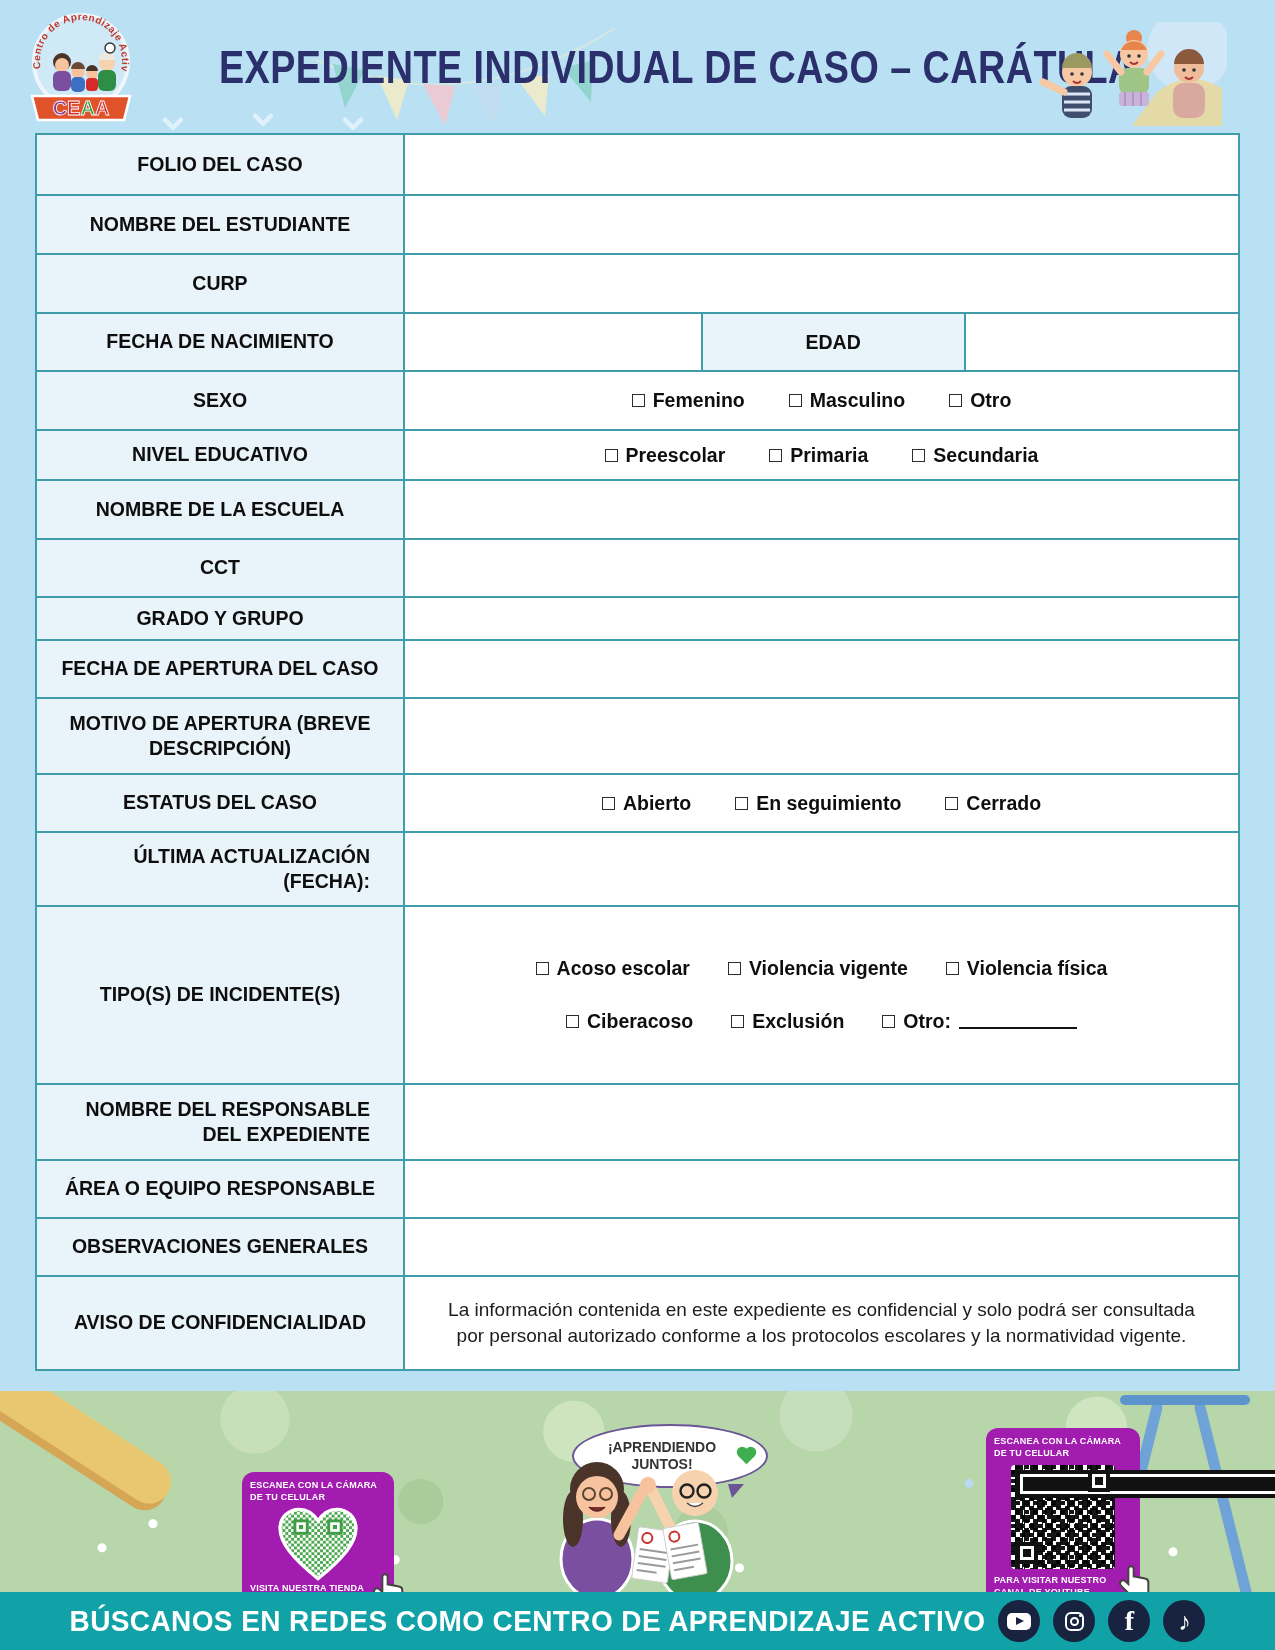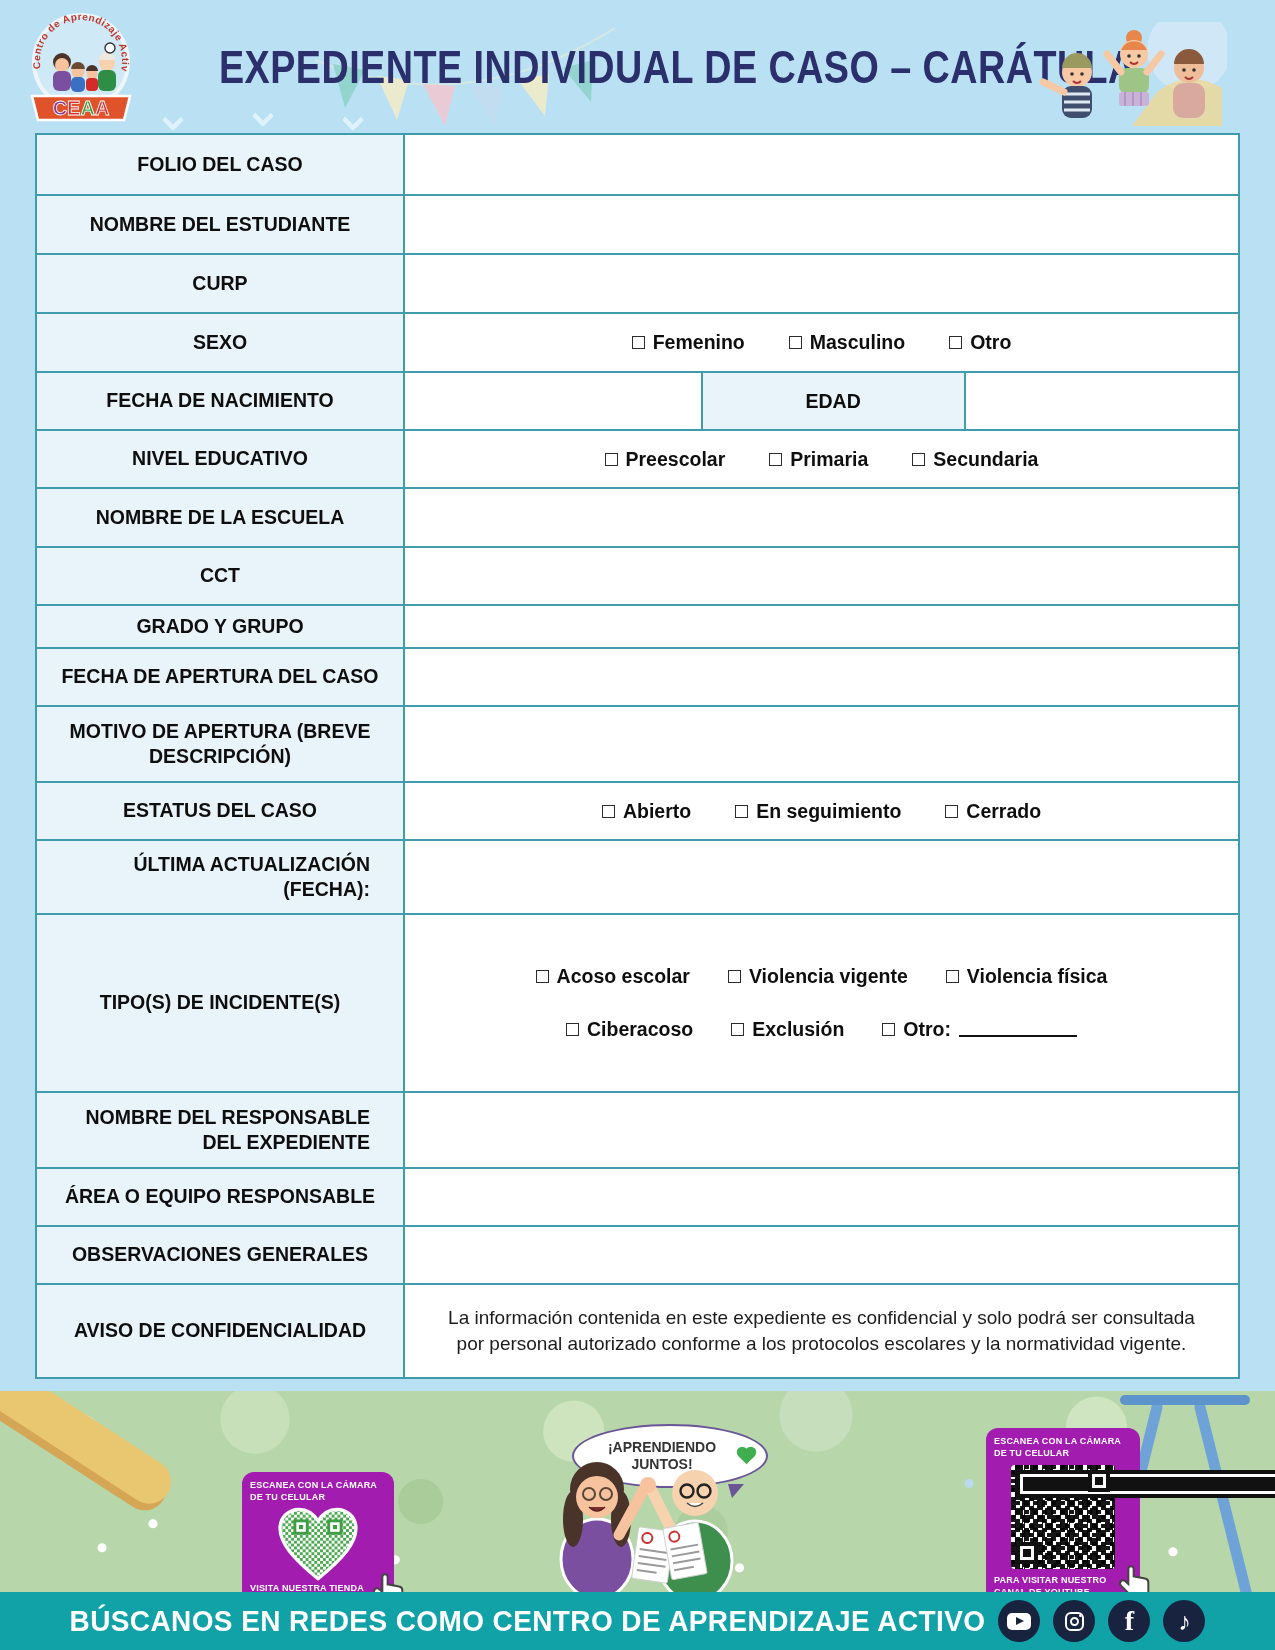--- a/index.html
+++ b/index.html
@@ -224,48 +224,48 @@
     <div class="trow" style="height:59px">
       <div class="tl">NOMBRE DEL ESTUDIANTE</div>
       <div class="tv"></div>
     </div>
 
     <div class="trow" style="height:59px">
       <div class="tl">CURP</div>
       <div class="tv"></div>
     </div>
 
-    <div class="trow" style="height:59px">
-      <div class="tl">SEXO</div>
-      <div class="tv opts">
-        <span class="opt">
-            <span class="cbox"></span>
-            <span>Femenino</span>
-          </span>
-        <span class="opt">
-            <span class="cbox"></span>
-            <span>Masculino</span>
-          </span>
-        <span class="opt">
-            <span class="cbox"></span>
-            <span>Otro</span>
-          </span>
-      </div>
-    </div>
-
     <div class="trow" style="height:58px">
       <div class="tl">FECHA DE NACIMIENTO</div>
       <div class="tv split">
         <div class="scell"></div>
         <div class="ssub">EDAD</div>
         <div class="scell last"></div>
       </div>
     </div>
 
-    <div class="trow" style="height:58px">
+    <div class="trow" style="height:59px">
+      <div class="tl">SEXO</div>
+      <div class="tv opts">
+        <span class="opt">
+            <span class="cbox"></span>
+            <span>Femenino</span>
+          </span>
+        <span class="opt">
+            <span class="cbox"></span>
+            <span>Masculino</span>
+          </span>
+        <span class="opt">
+            <span class="cbox"></span>
+            <span>Otro</span>
+          </span>
+      </div>
+    </div>
+
+    <div class="trow" style="height:50px">
       <div class="tl">NIVEL EDUCATIVO</div>
       <div class="tv opts">
         <span class="opt">
             <span class="cbox"></span>
             <span>Preescolar</span>
           </span>
         <span class="opt">
             <span class="cbox"></span>
             <span>Primaria</span>
           </span>

